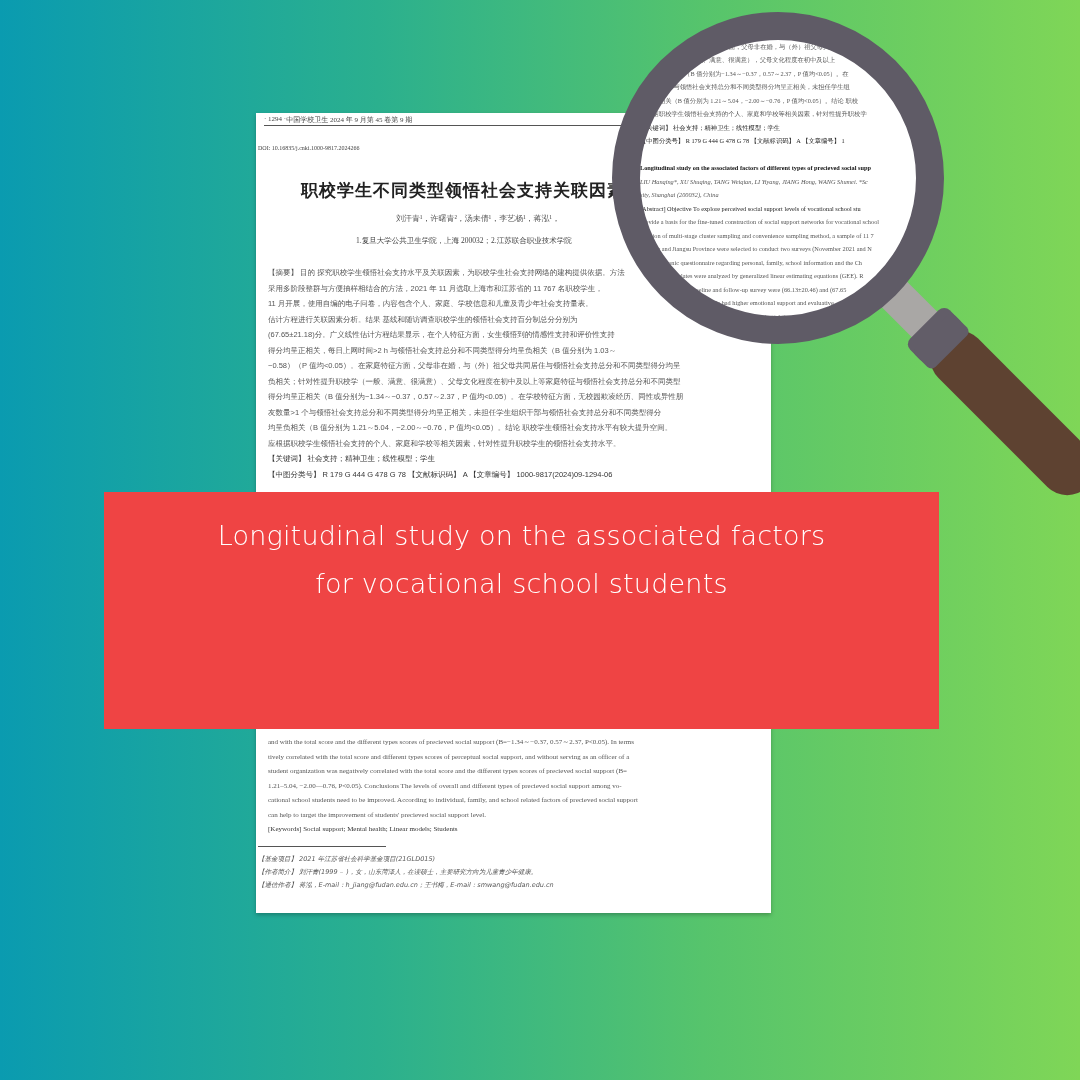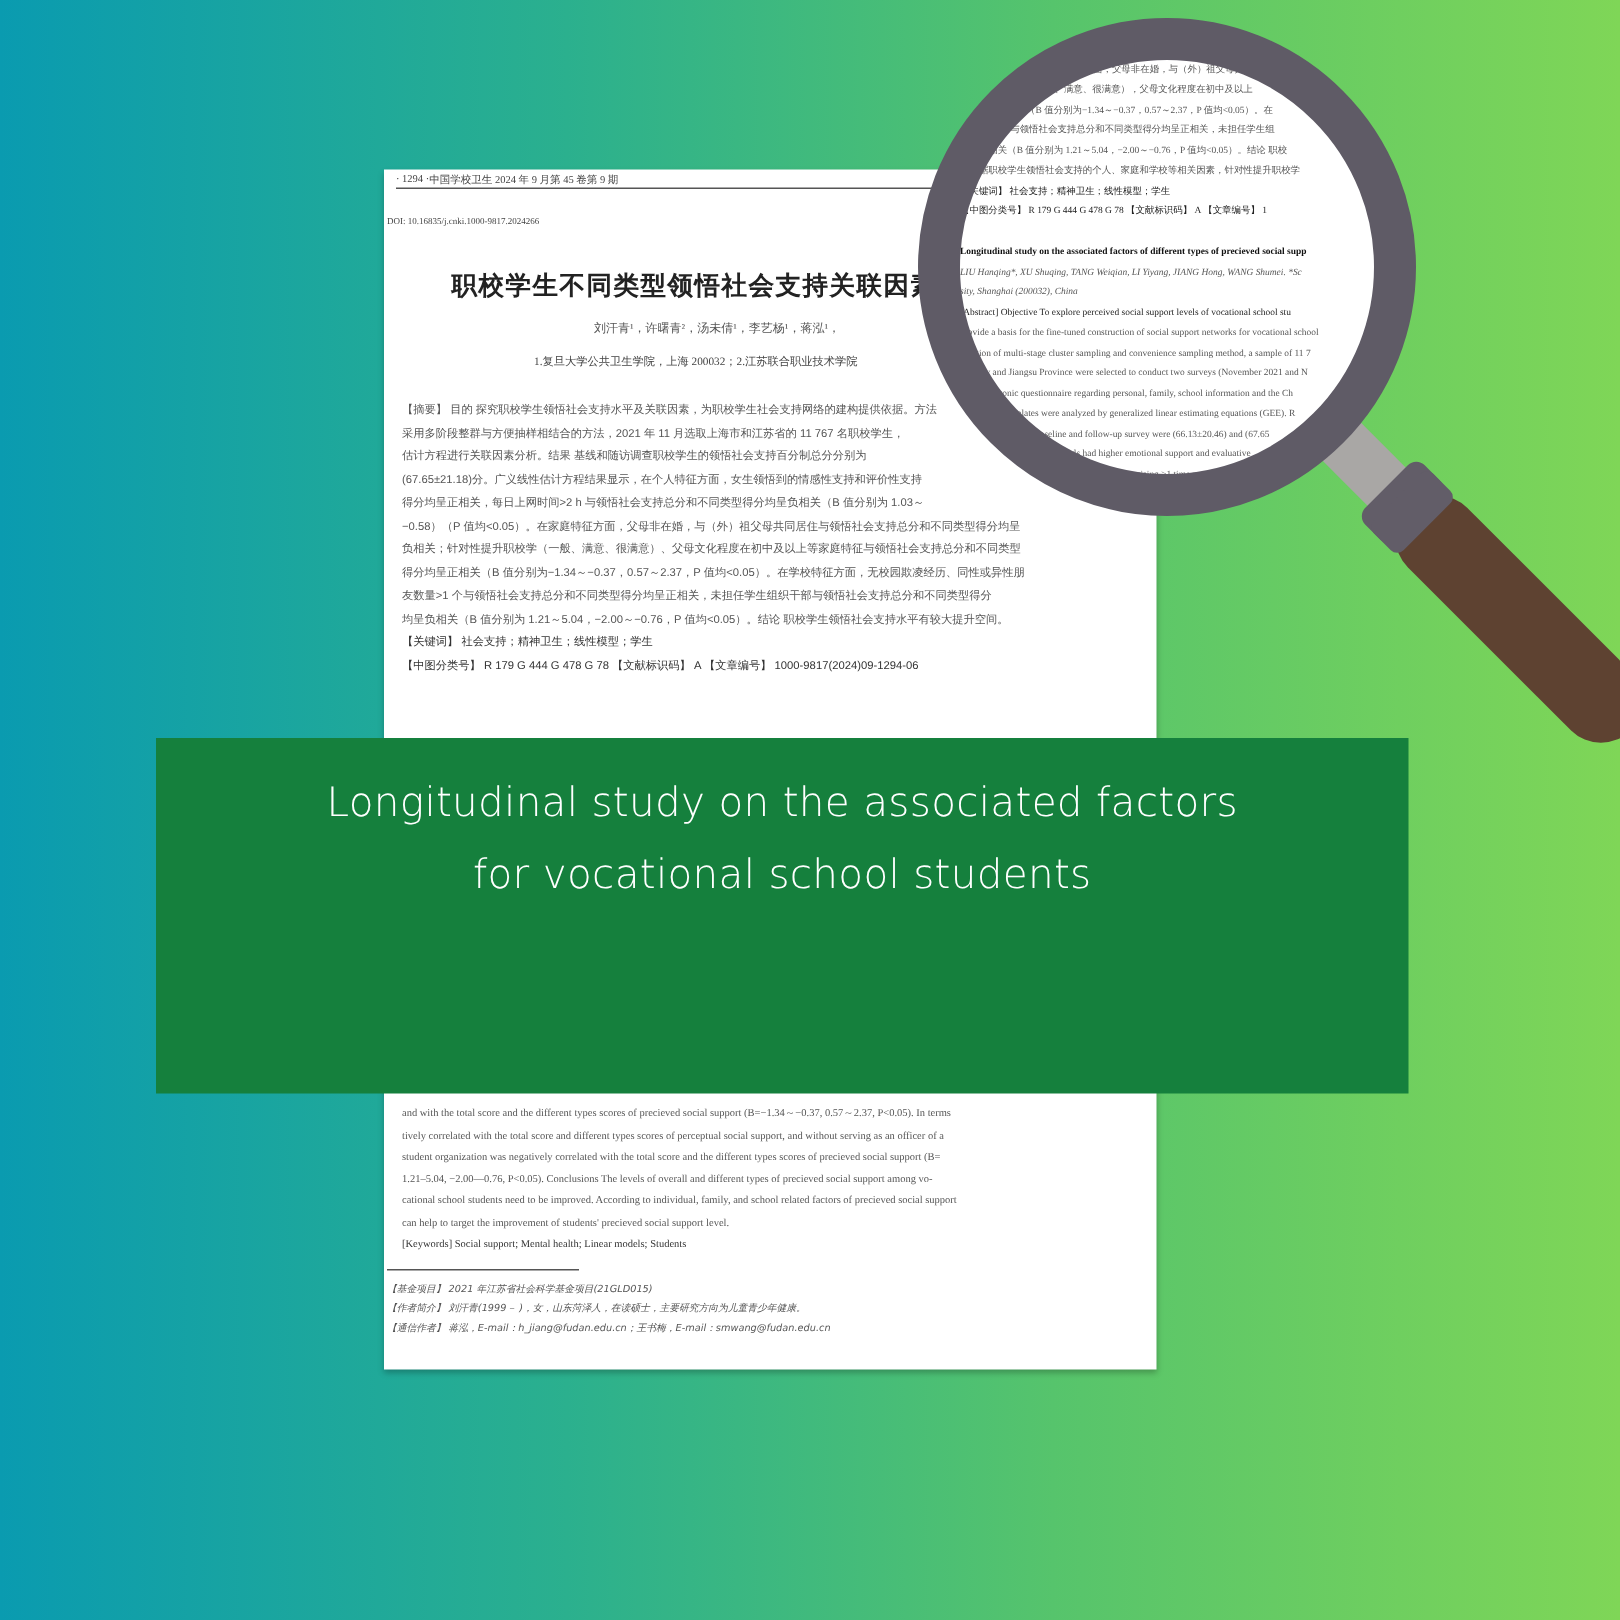--- a/index.html
+++ b/index.html
@@ -37,21 +37,21 @@
   .page .footnote-rule { position:absolute; left:2px; top:733px; width:128px; border-top:1px solid #555; }
   .page .footnotes {
     position:absolute; left:2px; top:740px; font-size:6.5px; line-height:13px; color:#555;
     font-family:"DejaVu Sans", sans-serif;
     font-style:italic;
   }
   .page .footnotes p { margin:0; white-space:nowrap; }
 
   .banner {
     position:absolute; left:104px; top:492px; width:835px; height:237px;
-    background:#15803d;
+    background:#ef4444;
   }
   .banner .title {
     position:absolute; left:0; right:0; top:20px; text-align:center;
     color:#fff; font-family:"DejaVu Sans", sans-serif; font-weight:300;
     font-size:27px; line-height:48px; letter-spacing:0.2px;
   }
 
   .magnifier { position:absolute; left:0; top:0; width:1080px; height:1080px; pointer-events:none; }
   .lens-content {
     position:absolute; left:628px; top:28px; width:300px; height:300px; border-radius:50%;
@@ -69,28 +69,30 @@
     <span style="margin-right:120px">中国学校卫生 2024 年 9 月第 45 卷第 9 期</span>
   </div>
   <div class="doi">DOI: 10.16835/j.cnki.1000-9817.2024266</div>
   <div class="cn-title">职校学生不同类型领悟社会支持关联因素</div>
   <div class="authors">刘汗青¹，许曙青²，汤未倩¹，李艺杨¹，蒋泓¹，</div>
   <div class="affil">1.复旦大学公共卫生学院，上海 200032；2.江苏联合职业技术学院</div>
 
   <div class="cn-abstract">
     <p>【摘要】 目的  探究职校学生领悟社会支持水平及关联因素，为职校学生社会支持网络的建构提供依据。方法</p>
     <p>采用多阶段整群与方便抽样相结合的方法，2021 年 11 月选取上海市和江苏省的 11 767 名职校学生，</p>
+    <p>11 月开展，使用自编的电子问卷，内容包含个人、家庭、学校信息和儿童及青少年社会支持量表。</p>
     <p>估计方程进行关联因素分析。结果  基线和随访调查职校学生的领悟社会支持百分制总分分别为</p>
     <p>(67.65±21.18)分。广义线性估计方程结果显示，在个人特征方面，女生领悟到的情感性支持和评价性支持</p>
     <p>得分均呈正相关，每日上网时间&gt;2 h 与领悟社会支持总分和不同类型得分均呈负相关（B 值分别为 1.03～</p>
     <p>−0.58）（P 值均&lt;0.05）。在家庭特征方面，父母非在婚，与（外）祖父母共同居住与领悟社会支持总分和不同类型得分均呈</p>
     <p>负相关；针对性提升职校学（一般、满意、很满意）、父母文化程度在初中及以上等家庭特征与领悟社会支持总分和不同类型</p>
     <p>得分均呈正相关（B 值分别为−1.34～−0.37，0.57～2.37，P 值均&lt;0.05）。在学校特征方面，无校园欺凌经历、同性或异性朋</p>
     <p>友数量&gt;1 个与领悟社会支持总分和不同类型得分均呈正相关，未担任学生组织干部与领悟社会支持总分和不同类型得分</p>
     <p>均呈负相关（B 值分别为 1.21～5.04，−2.00～−0.76，P 值均&lt;0.05）。结论  职校学生领悟社会支持水平有较大提升空间。</p>
+    <p>应根据职校学生领悟社会支持的个人、家庭和学校等相关因素，针对性提升职校学生的领悟社会支持水平。</p>
     <p style="color:#333">【关键词】 社会支持；精神卫生；线性模型；学生</p>
     <p style="color:#333">【中图分类号】 R 179  G 444  G 478  G 78 【文献标识码】 A 【文章编号】 1000-9817(2024)09-1294-06</p>
   </div>
 
   <div class="en-abstract">
     <p>and with the total score and the different types scores of precieved social support (B=−1.34～−0.37, 0.57～2.37, P&lt;0.05). In terms</p>
     <p>tively correlated with the total score and different types scores of perceptual social support, and without serving as an officer of a</p>
     <p>student organization was negatively correlated with the total score and the different types scores of precieved social support (B=</p>
     <p>1.21–5.04, −2.00––0.76, P&lt;0.05). Conclusions  The levels of overall and different types of precieved social support among vo-</p>
     <p>cational school students need to be improved. According to individual, family, and school related factors of precieved social support</p>

